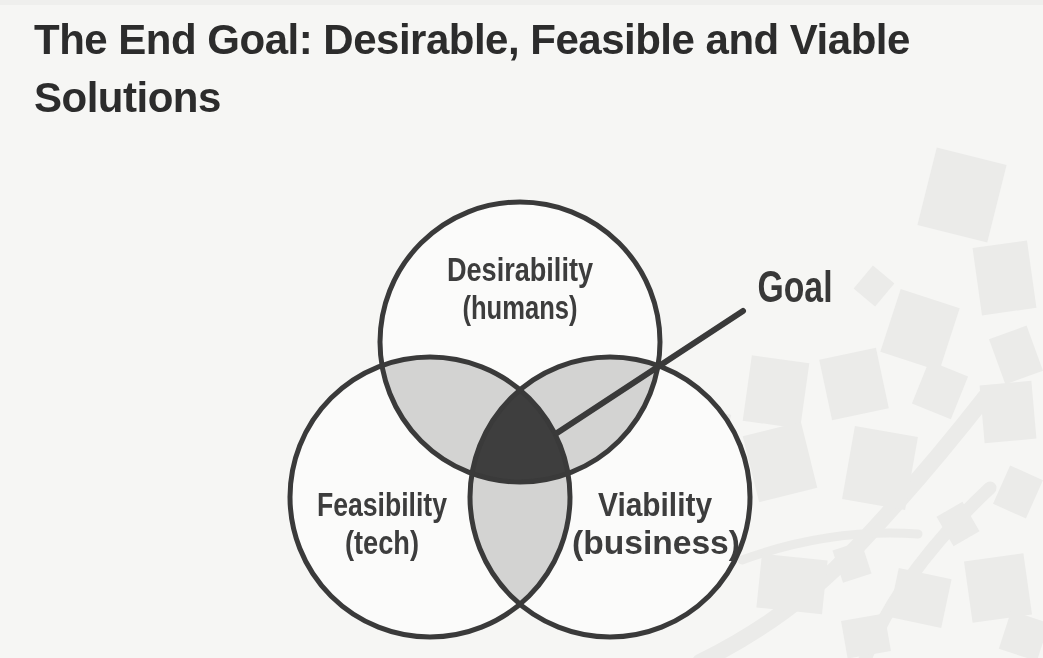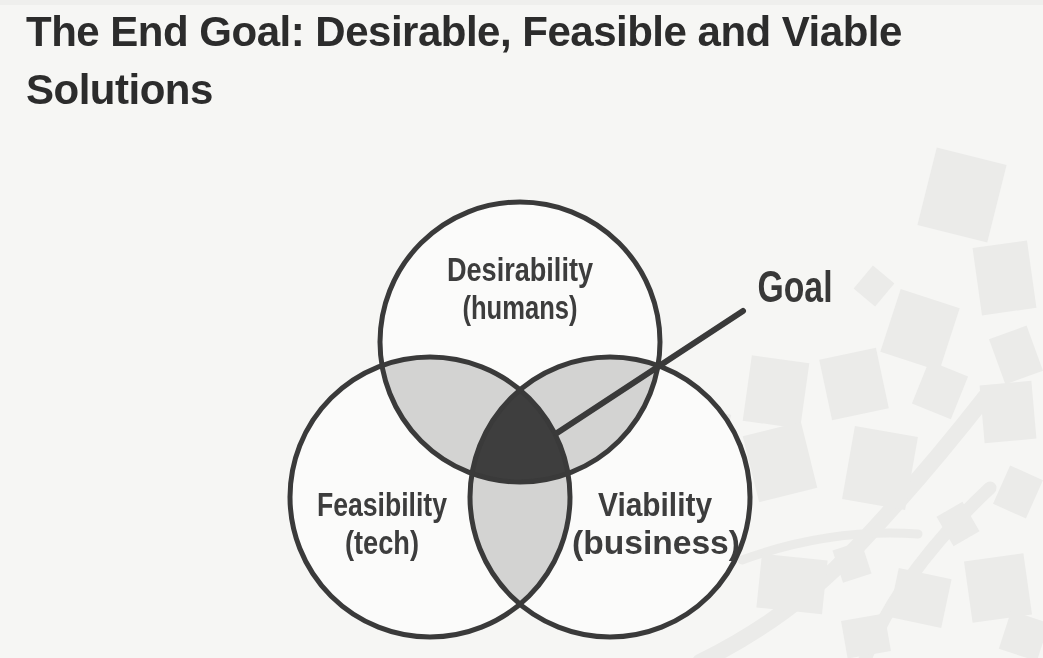--- a/index.html
+++ b/index.html
@@ -9,21 +9,21 @@
     font-family: "Liberation Sans", sans-serif;
     overflow: hidden;
   }
   .slide { position: relative; width: 1043px; height: 658px; }
   .top-edge {
     position: absolute; top: 0; left: 0; width: 100%; height: 5px;
     background: #efefed;
   }
   .slide-title {
     position: absolute; top: 0; left: 26px; width: 1005px;
-    margin: 0; padding-top: 3px;
+    margin: 8px; padding-top: 3px;
     font-size: 42px; line-height: 1.38; font-weight: bold;
     letter-spacing: -0.5px;
     color: #2c2c2c;
   }
   svg.diagram { position: absolute; left: 0; top: 0; }
   .leaf { fill: #ebebe9; }
   .branch { fill: none; stroke: #ebebe9; stroke-linecap: round; }
   text.circle-label {
     font-family: "Liberation Sans", sans-serif;
     font-size: 34px; font-weight: bold; fill: #3d3d3d;

